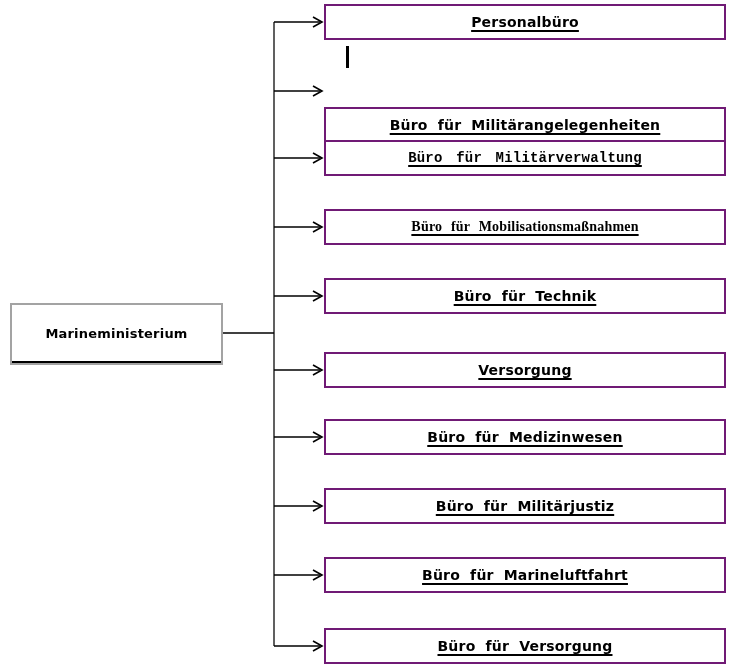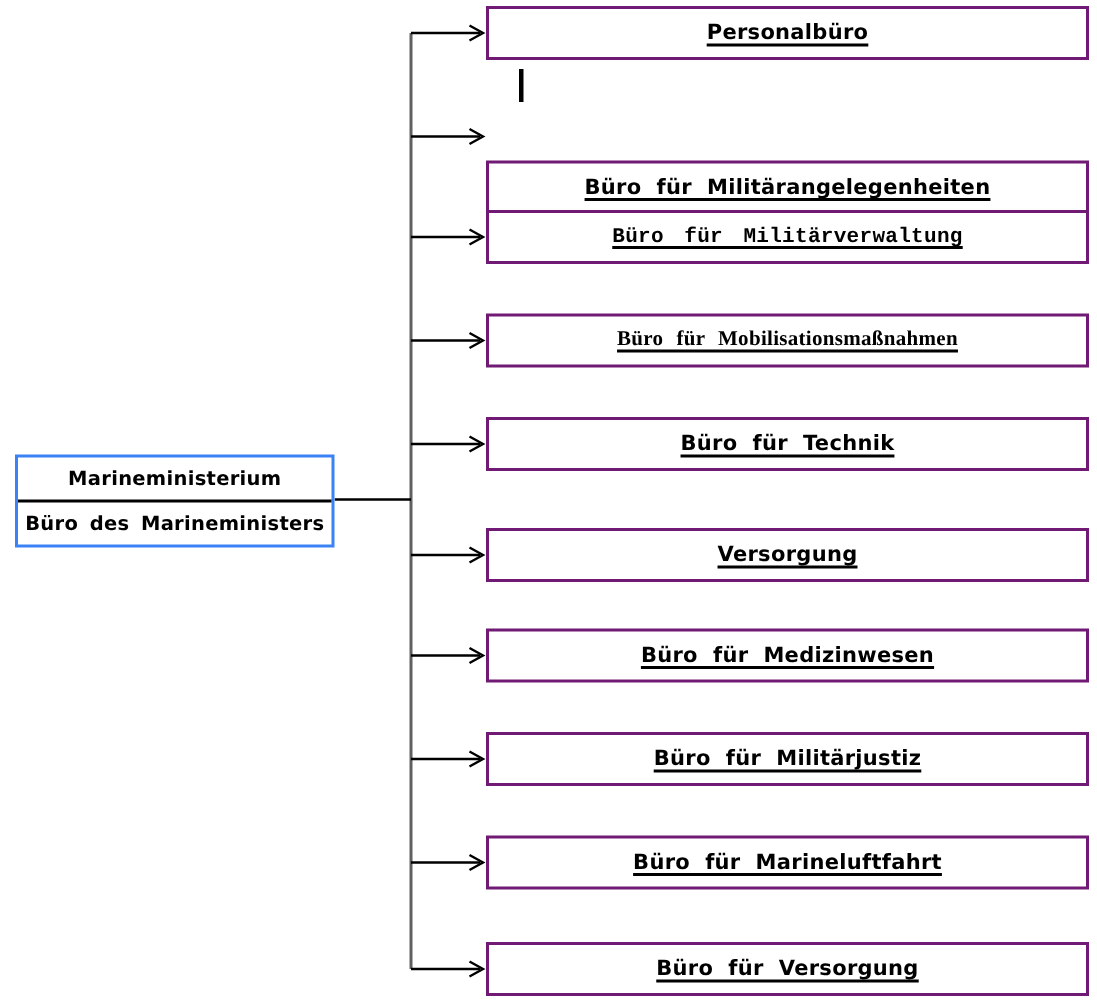--- a/index.html
+++ b/index.html
@@ -23,21 +23,21 @@
     width: 731px;
     height: 667px;
   }
   
   .root-box {
     position: absolute;
     left: 10px;
     top: 303px;
     width: 213px;
     height: 62px;
-    border: 2px solid #3b82f6;
+    border: 2px solid #a3a3a3;
     box-sizing: border-box;
     background: #fff;
     display: flex;
     flex-direction: column;
   }
   .root-cell {
     flex: 1;
     display: flex;
     align-items: center;
     justify-content: center;
@@ -141,21 +141,20 @@
         <polyline points="313,570 322,575 313,580"></polyline>
     </g>
     <g>
       <line x1="274" y1="646" x2="320" y2="646"></line>
         <polyline points="313,641 322,646 313,651"></polyline>
     </g>
   </svg>
 
   <div class="root-box">
     <div class="root-cell divided">Marineministerium</div>
-    <div class="root-cell">Büro des Marineministers</div>
   </div>
 
   <div class="depts">
     <div class="dept-box">
       <span class="dept-label">Personalbüro</span>
     </div>
     <div class="dept-box">
       <span class="dept-label">Büro für Militärangelegenheiten</span>
     </div>
     <div class="dept-box">

